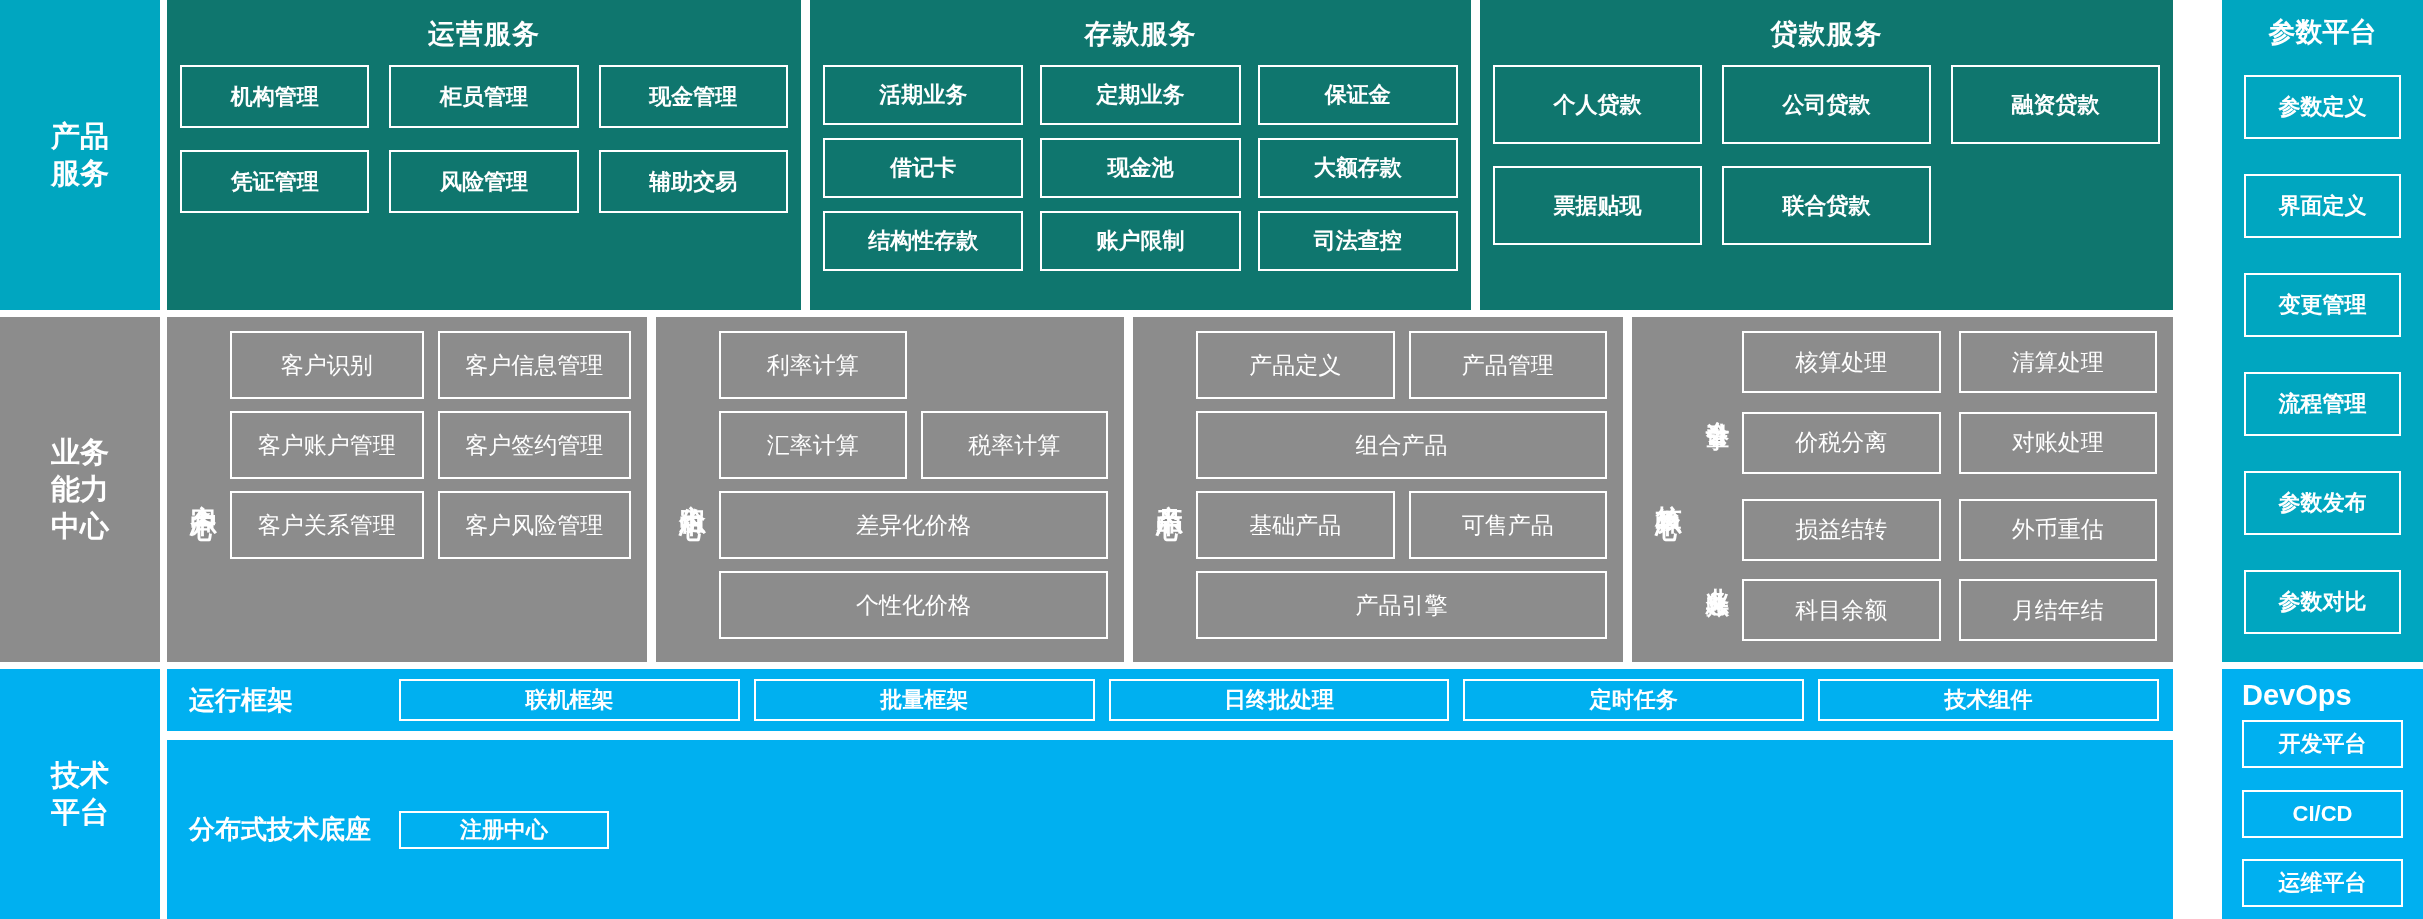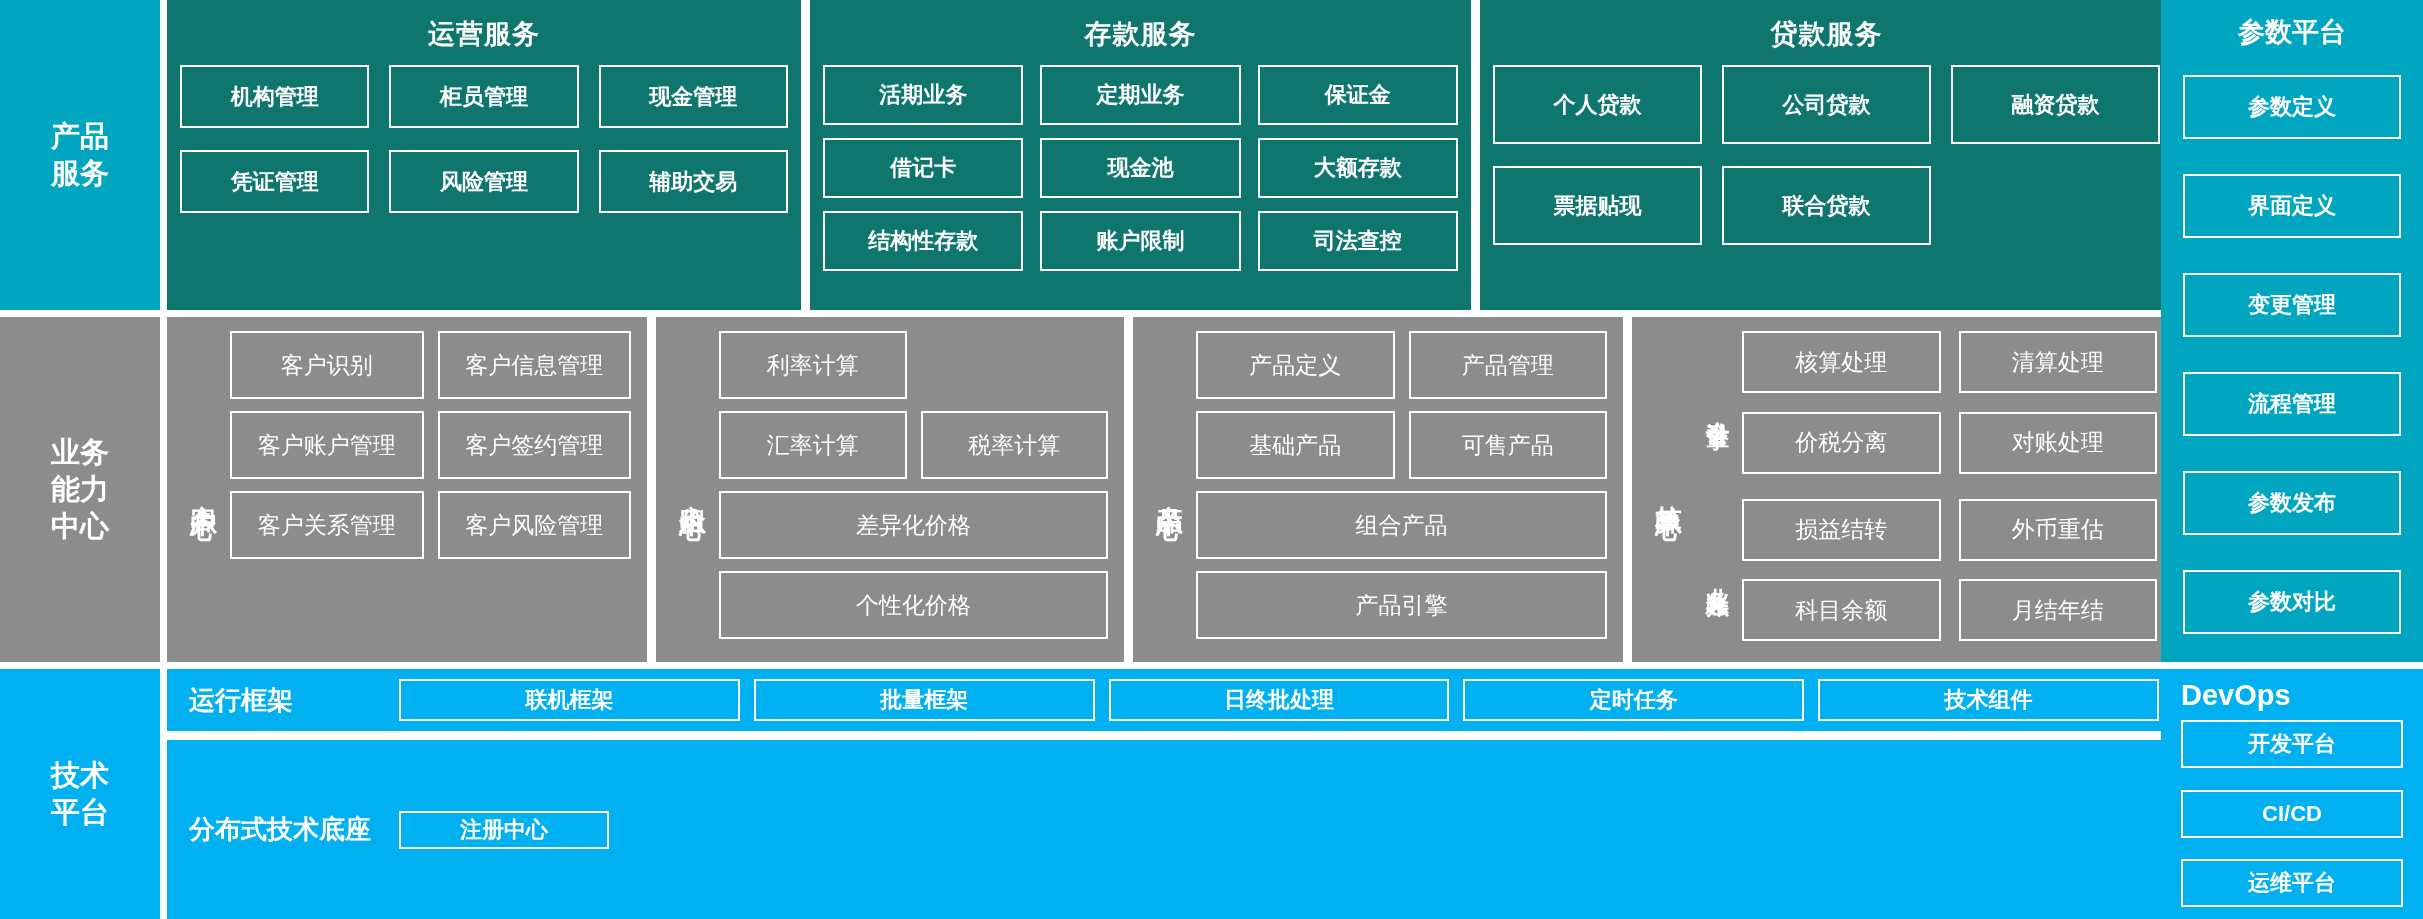--- a/index.html
+++ b/index.html
@@ -53,21 +53,21 @@
   .domain.ops .grid3 { gap: 22px 20px; }
   .domain.ops .cell { height: 63px; }
   .domain.dep .grid3 { gap: 13px 17px; }
   .domain.dep .cell { height: 60px; }
   .domain.loan .grid3 { gap: 22px 20px; }
   .domain.loan .cell { height: 79px; }
 
   
   .rightcol {
     position: absolute; right: 0; top: 0;
-    width: 262px; display: flex; flex-direction: column; gap: 7px;
+    width: 201px; display: flex; flex-direction: column; gap: 7px;
   }
   .param-platform {
     background: #00A6C0; height: 662px;
     padding: 10px 22px 14px 22px;
     display: flex; flex-direction: column;
   }
   .param-title {
     color: #fff; font-size: 27px; font-weight: bold; text-align: center;
     padding: 4px 0 10px 0;
   }
@@ -229,25 +229,25 @@
       </div>
 
       <div class="center prod">
         <div class="vlabel">产品中心</div>
         <div class="center-body">
           <div class="row2">
             <div class="cell">产品定义</div>
             <div class="cell">产品管理</div>
           </div>
           <div class="row2">
+            <div class="cell wide">组合产品</div>
+          </div>
+          <div class="row2">
             <div class="cell">基础产品</div>
             <div class="cell">可售产品</div>
-          </div>
-          <div class="row2">
-            <div class="cell wide">组合产品</div>
           </div>
           <div class="row2">
             <div class="cell wide">产品引擎</div>
           </div>
         </div>
       </div>
 
       <div class="center acct">
         <div class="vlabel">核算中心</div>
         <div class="acct-body">

